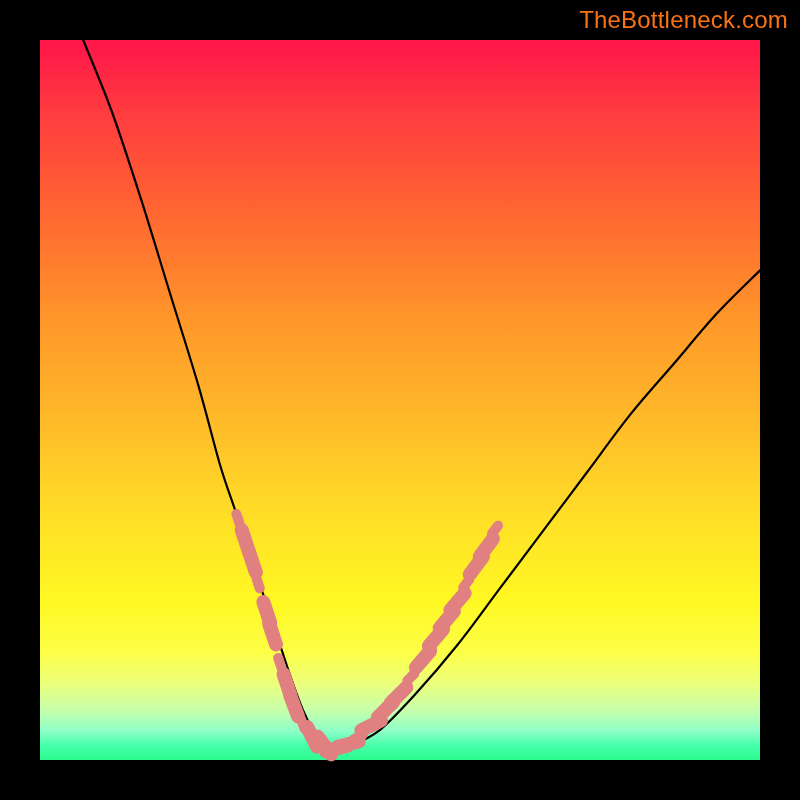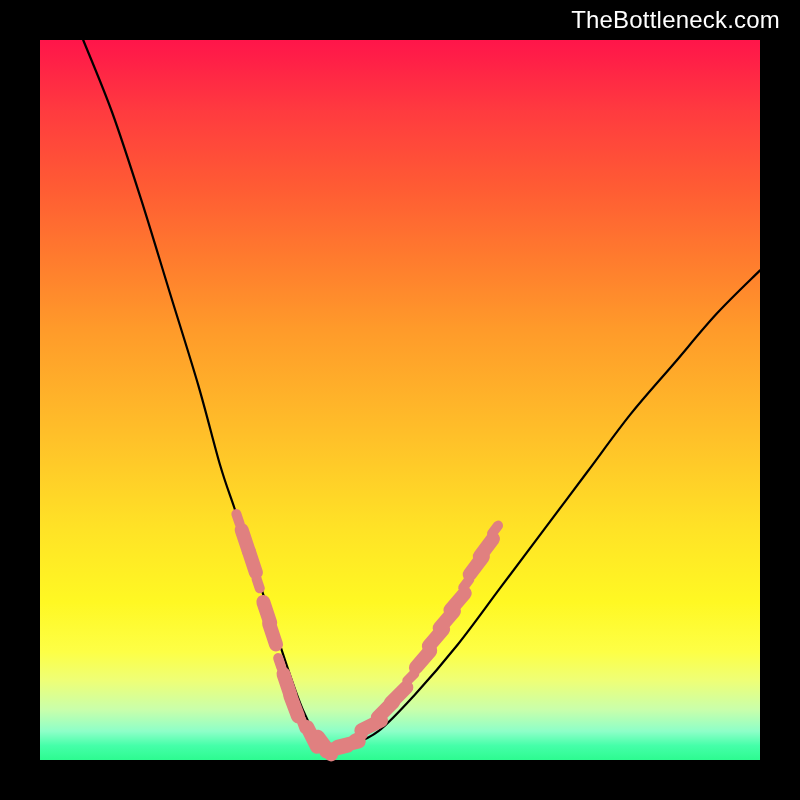--- a/index.html
+++ b/index.html
@@ -13,22 +13,22 @@
   }
   .frame {
     position: relative;
     width: 800px;
     height: 800px;
     background: #000;
   }
   .watermark {
     position: absolute;
     top: 6px;
-    right: 20px;
-    color: #ffffff;
+    right: 12px;
+    color: #f97316;
     font-size: 24px;
     font-weight: 400;
     letter-spacing: 0.2px;
     z-index: 10;
     user-select: none;
   }
   .plot-area {
     position: absolute;
     left: 40px;
     top: 40px;

